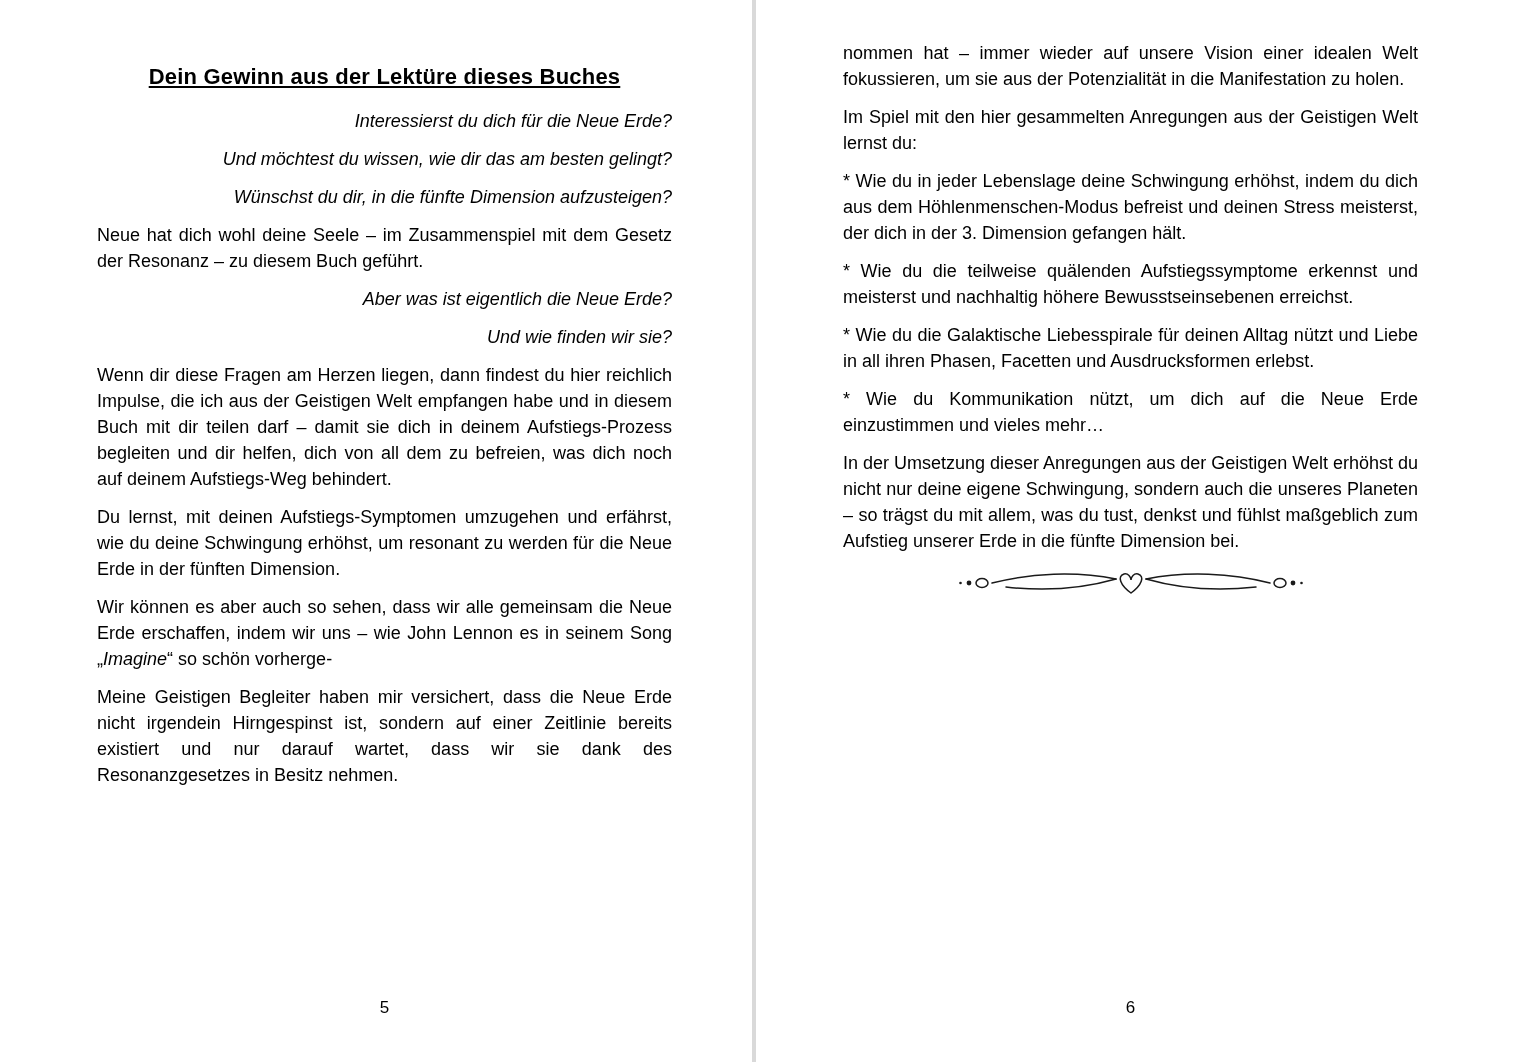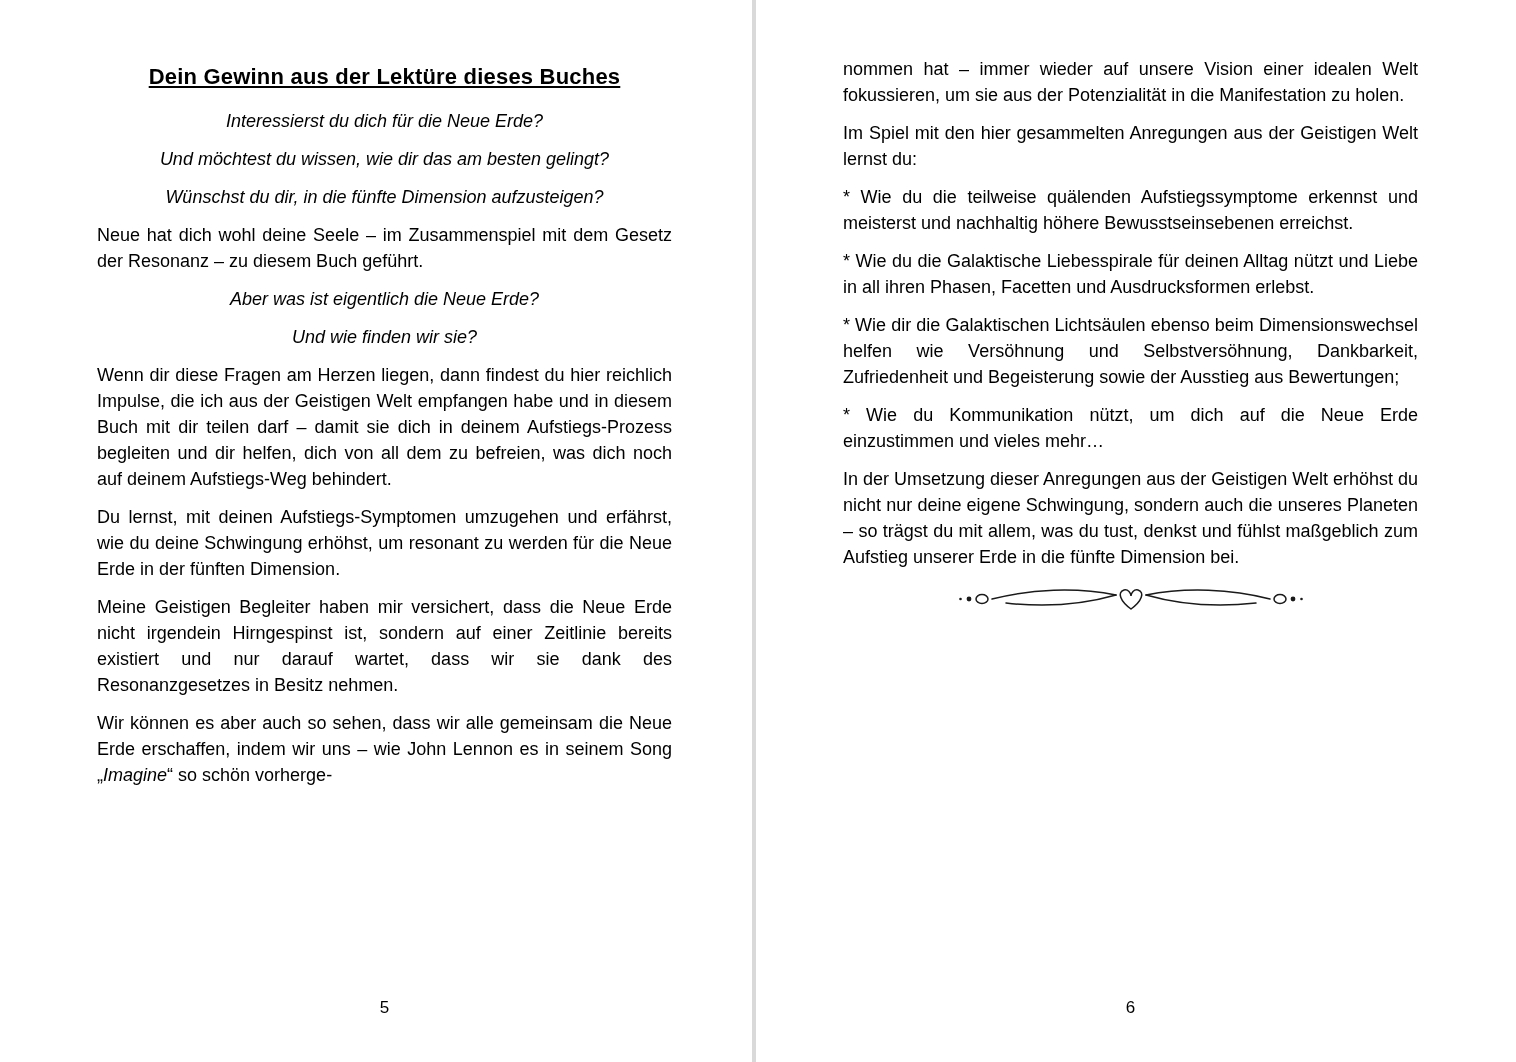--- a/index.html
+++ b/index.html
@@ -9,39 +9,39 @@
     height: 1062px;
     position: relative;
     overflow: hidden;
     font-family: "Liberation Sans", sans-serif;
     color: #000000;
   }
   .spread { display: flex; width: 1516px; height: 1062px; }
   .page { position: relative; height: 1062px; background: #ffffff; }
   .page-left  { width: 752px; padding: 64px 80px 0 97px; }
   .gutter     { width: 4px; height: 1062px; background: #d9d9d9; flex: none; }
-  .page-right { width: 760px; padding: 56px 98px 0 87px; }
+  .page-right { width: 760px; padding: 40px 98px 0 87px; }
 
   .book-title {
     font-size: 22px;
     font-weight: bold;
     text-align: center;
     text-decoration: underline;
     margin-bottom: 18px;
     letter-spacing: 0.2px;
   }
   .para {
     font-size: 18px;
     line-height: 26px;
     text-align: justify;
     margin-bottom: 12px;
   }
   .para.qitalic {
     font-style: italic;
-    text-align: center;
+    text-align: right;
   }
   .para em { font-style: italic; }
 
   .page-number {
     position: absolute;
     bottom: 44px;
     font-size: 17px;
     text-align: center;
   }
   .page-left  .page-number { left: 97px; right: 80px; }
@@ -62,36 +62,36 @@
     <h1 class="book-title">Dein Gewinn aus der Lektüre dieses Buches</h1>
 
     <p class="para qitalic">Interessierst du dich für die Neue Erde?</p>
     <p class="para qitalic">Und möchtest du wissen, wie dir das am besten gelingt?</p>
     <p class="para qitalic">Wünschst du dir, in die fünfte Dimension aufzusteigen?</p>
     <p class="para">Neue hat dich wohl deine Seele – im Zusammenspiel mit dem Gesetz der Resonanz – zu diesem Buch geführt.</p>
     <p class="para qitalic">Aber was ist eigentlich die Neue Erde?</p>
     <p class="para qitalic">Und wie finden wir sie?</p>
     <p class="para">Wenn dir diese Fragen am Herzen liegen, dann findest du hier reichlich Impulse, die ich aus der Geistigen Welt empfangen habe und in diesem Buch mit dir teilen darf – damit sie dich in deinem Aufstiegs-Prozess begleiten und dir helfen, dich von all dem zu befreien, was dich noch auf deinem Aufstiegs-Weg behindert.</p>
     <p class="para">Du lernst, mit deinen Aufstiegs-Symptomen umzugehen und erfährst, wie du deine Schwingung erhöhst, um resonant zu werden für die Neue Erde in der fünften Dimension.</p>
+    <p class="para"><span>Wir können es aber auch so sehen, dass wir alle gemeinsam die Neue Erde erschaffen, indem wir uns – wie John Lennon es in seinem Song „</span><em>Imagine</em><span>“ so schön vorherge-</span></p>
+
     <p class="para">Meine Geistigen Begleiter haben mir versichert, dass die Neue Erde nicht irgendein Hirngespinst ist, sondern auf einer Zeitlinie bereits existiert und nur darauf wartet, dass wir sie dank des Resonanzgesetzes in Besitz nehmen.</p>
-
-    <p class="para"><span>Wir können es aber auch so sehen, dass wir alle gemeinsam die Neue Erde erschaffen, indem wir uns – wie John Lennon es in seinem Song „</span><em>Imagine</em><span>“ so schön vorherge-</span></p>
 
     <div class="page-number">5</div>
   </div>
 
   <div class="gutter"></div>
 
   <div class="page page-right">
 
     <p class="para">nommen hat – immer wieder auf unsere Vision einer idealen Welt fokussieren, um sie aus der Potenzialität in die Manifestation zu holen.</p>
     <p class="para">Im Spiel mit den hier gesammelten Anregungen aus der Geistigen Welt lernst du:</p>
+    <p class="para">* Wie du in jeder Lebenslage deine Schwingung erhöhst, indem du dich aus dem Höhlenmenschen-Modus befreist und deinen Stress meisterst, der dich in der 3. Dimension gefangen hält.</p>
     <p class="para">* Wie du die teilweise quälenden Aufstiegssymptome erkennst und meisterst und nachhaltig höhere Bewusstseinsebenen erreichst.</p>
     <p class="para">* Wie du die Galaktische Liebesspirale für deinen Alltag nützt und Liebe in all ihren Phasen, Facetten und Ausdrucksformen erlebst.</p>
-    <p class="para">* Wie dir die Galaktischen Lichtsäulen ebenso beim Dimensionswechsel helfen wie Versöhnung und Selbstversöhnung, Dankbarkeit, Zufriedenheit und Begeisterung sowie der Ausstieg aus Bewertungen;</p>
     <p class="para">* Wie du Kommunikation nützt, um dich auf die Neue Erde einzustimmen und vieles mehr…</p>
     <p class="para">In der Umsetzung dieser Anregungen aus der Geistigen Welt erhöhst du nicht nur deine eigene Schwingung, sondern auch die unseres Planeten – so trägst du mit allem, was du tust, denkst und fühlst maßgeblich zum Aufstieg unserer Erde in die fünfte Dimension bei.</p>
 
     <div class="ornament-wrap">
       <svg width="350" height="34" viewBox="0 0 350 34" aria-hidden="true">
         <g stroke="#1a1a1a" fill="none" stroke-width="1.5" stroke-linecap="round">
 
           <path d="M36 17 C 75 7, 120 5, 160 13"></path>
           <path d="M160 13 C 125 23, 85 25, 50 21"></path>
 

